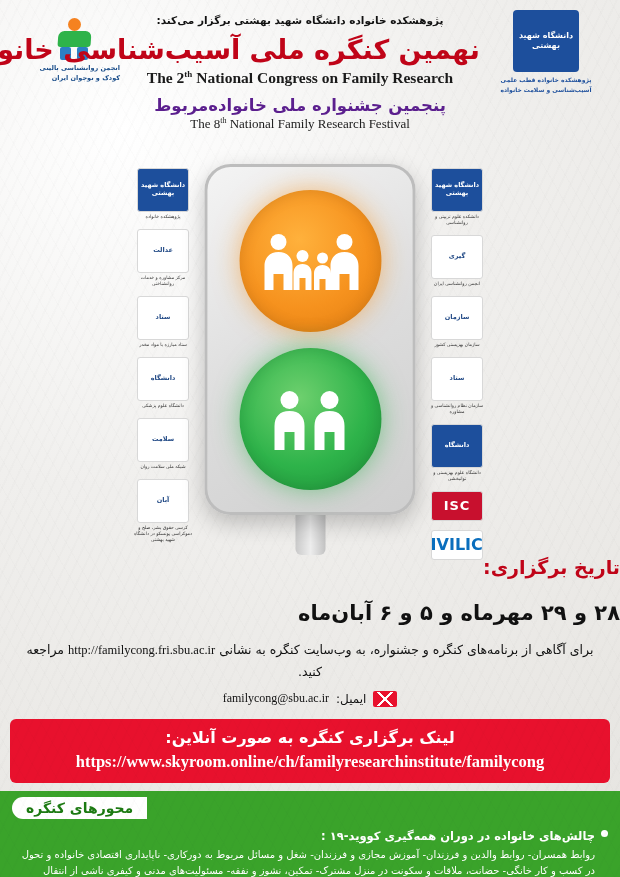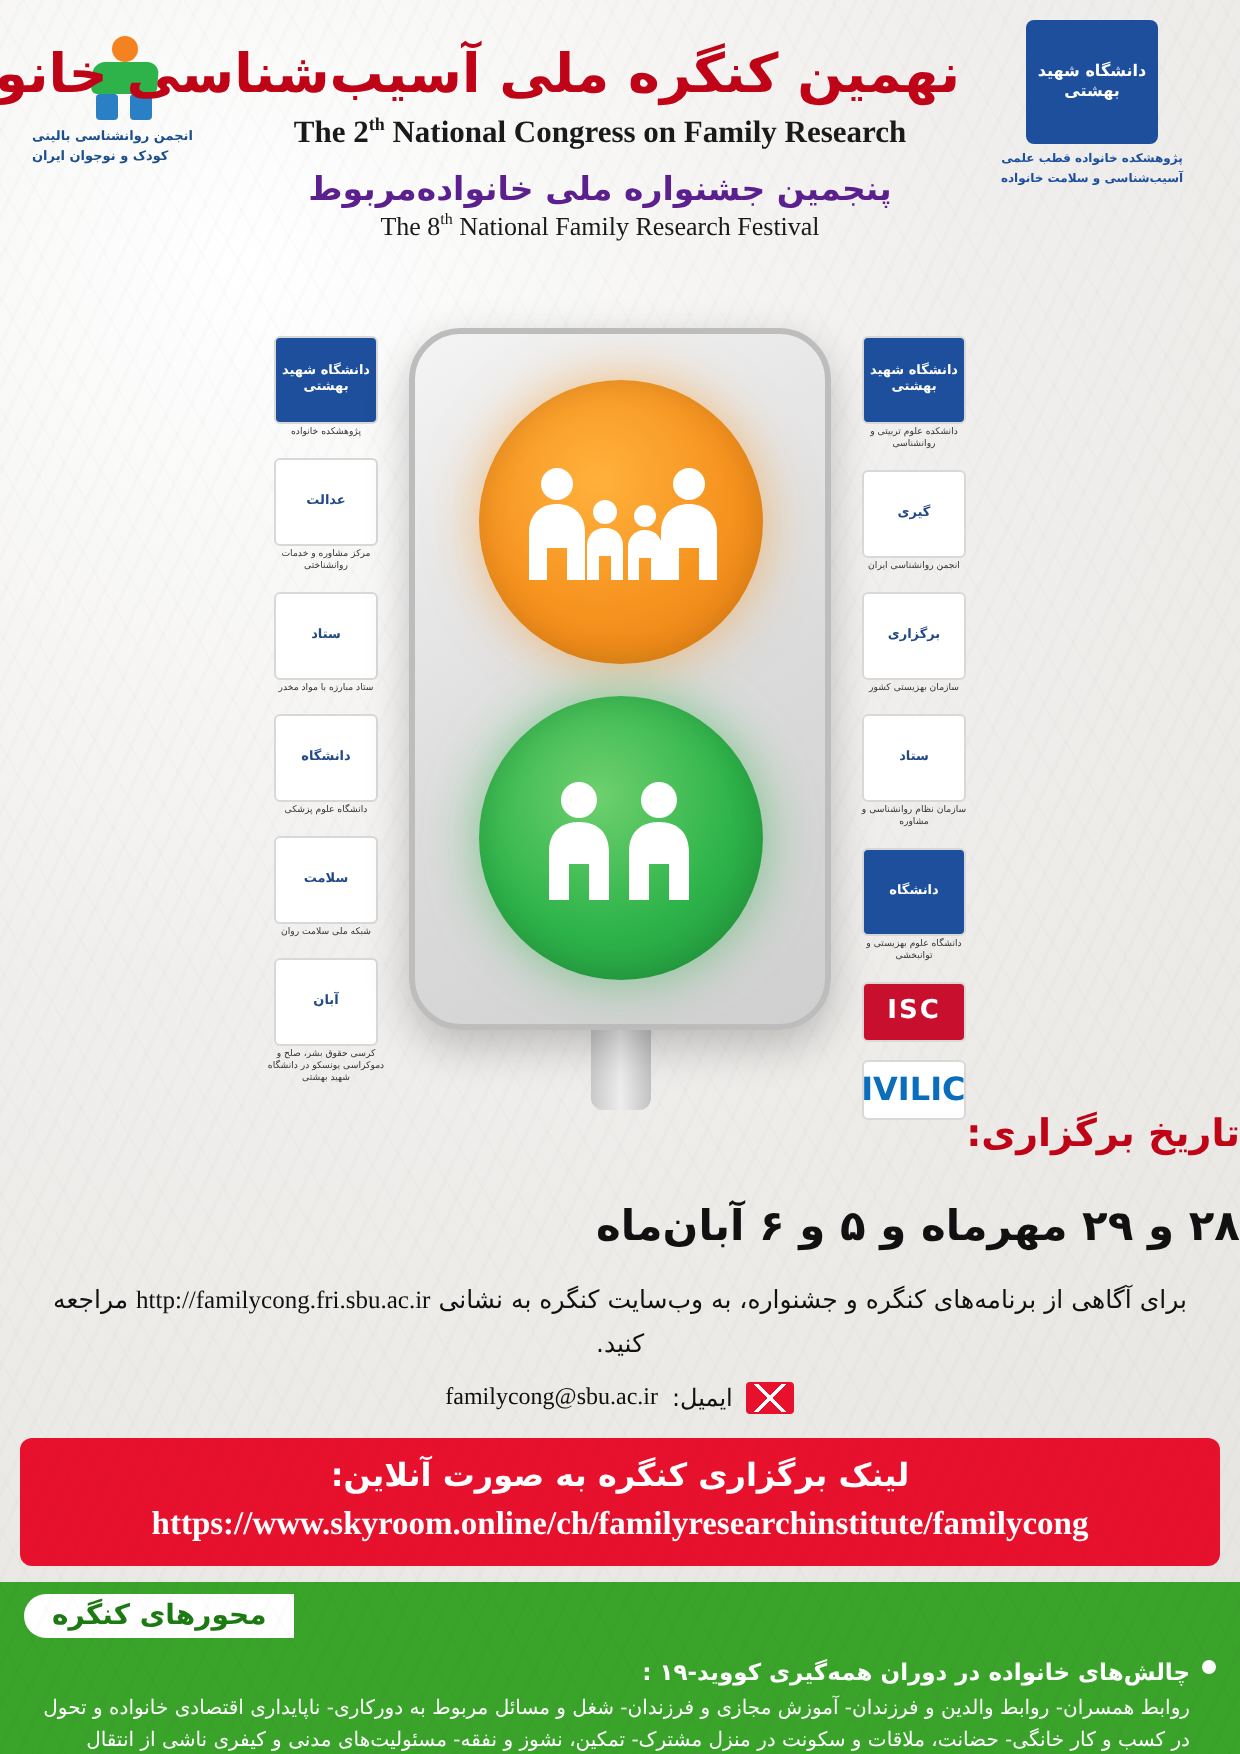--- a/index.html
+++ b/index.html
@@ -22,21 +22,21 @@
     content:"";position:absolute;inset:0;
     background:
       repeating-linear-gradient(115deg, rgba(0,0,0,0.012) 0 2px, rgba(255,255,255,0) 2px 9px),
       repeating-linear-gradient(60deg, rgba(0,0,0,0.010) 0 1px, rgba(255,255,255,0) 1px 14px);
     pointer-events:none;
   }
 
   
   .header{position:relative;height:160px;}
   .logo-left{
-    position:absolute;left:16px;top:18px;width:92px;text-align:left;
+    position:absolute;left:28px;top:18px;width:92px;text-align:right;
   }
   .logo-left .mark{
     width:40px;height:42px;margin:0 auto 3px auto;position:relative;
   }
   .logo-left .mark .p1{
     position:absolute;left:14px;top:0;width:13px;height:13px;border-radius:50%;
     background:#f58220;
   }
   .logo-left .mark .p2{
     position:absolute;left:4px;top:13px;width:33px;height:16px;border-radius:6px 6px 3px 3px;
@@ -233,20 +233,21 @@
       <div class="mark">
         <div class="p1"></div>
           <div class="p2"></div>
           <div class="p3"></div>
           <div class="p4"></div>
       </div>
       <div class="ltext">انجمن روانشناسی بالینی کودک و نوجوان ایران</div>
     </div>
 
     <div class="head-center">
+      <div class="pre-line">پژوهشکده خانواده دانشگاه شهید بهشتی برگزار می‌کند:</div>
       <div class="title-fa">نهمین کنگره ملی آسیب‌شناسی خانواده</div>
       <div class="title-en">
         <span>The 2</span><sup>th</sup><span> National Congress on Family Research</span>
       </div>
       <div class="sub-fa">پنجمین جشنواره ملی خانواده‌مربوط</div>
       <div class="sub-en">
         <span>The 8</span><sup>th</sup><span> National Family Research Festival</span>
       </div>
     </div>
 
@@ -318,21 +319,21 @@
     <div class="spon-col spon-right">
       <div class="spon blue">
         <div class="box">دانشگاه شهید بهشتی</div>
         <div class="cap">دانشکده علوم تربیتی و روانشناسی</div>
       </div>
       <div class="spon">
         <div class="box">گیری</div>
         <div class="cap">انجمن روانشناسی ایران</div>
       </div>
       <div class="spon">
-        <div class="box">برگزاری</div>
+        <div class="box">سازمان</div>
         <div class="cap">سازمان بهزیستی کشور</div>
       </div>
       <div class="spon">
         <div class="box">ستاد</div>
         <div class="cap">سازمان نظام روانشناسی و مشاوره</div>
       </div>
       <div class="spon blue">
         <div class="box">دانشگاه</div>
         <div class="cap">دانشگاه علوم بهزیستی و توانبخشی</div>
       </div>

